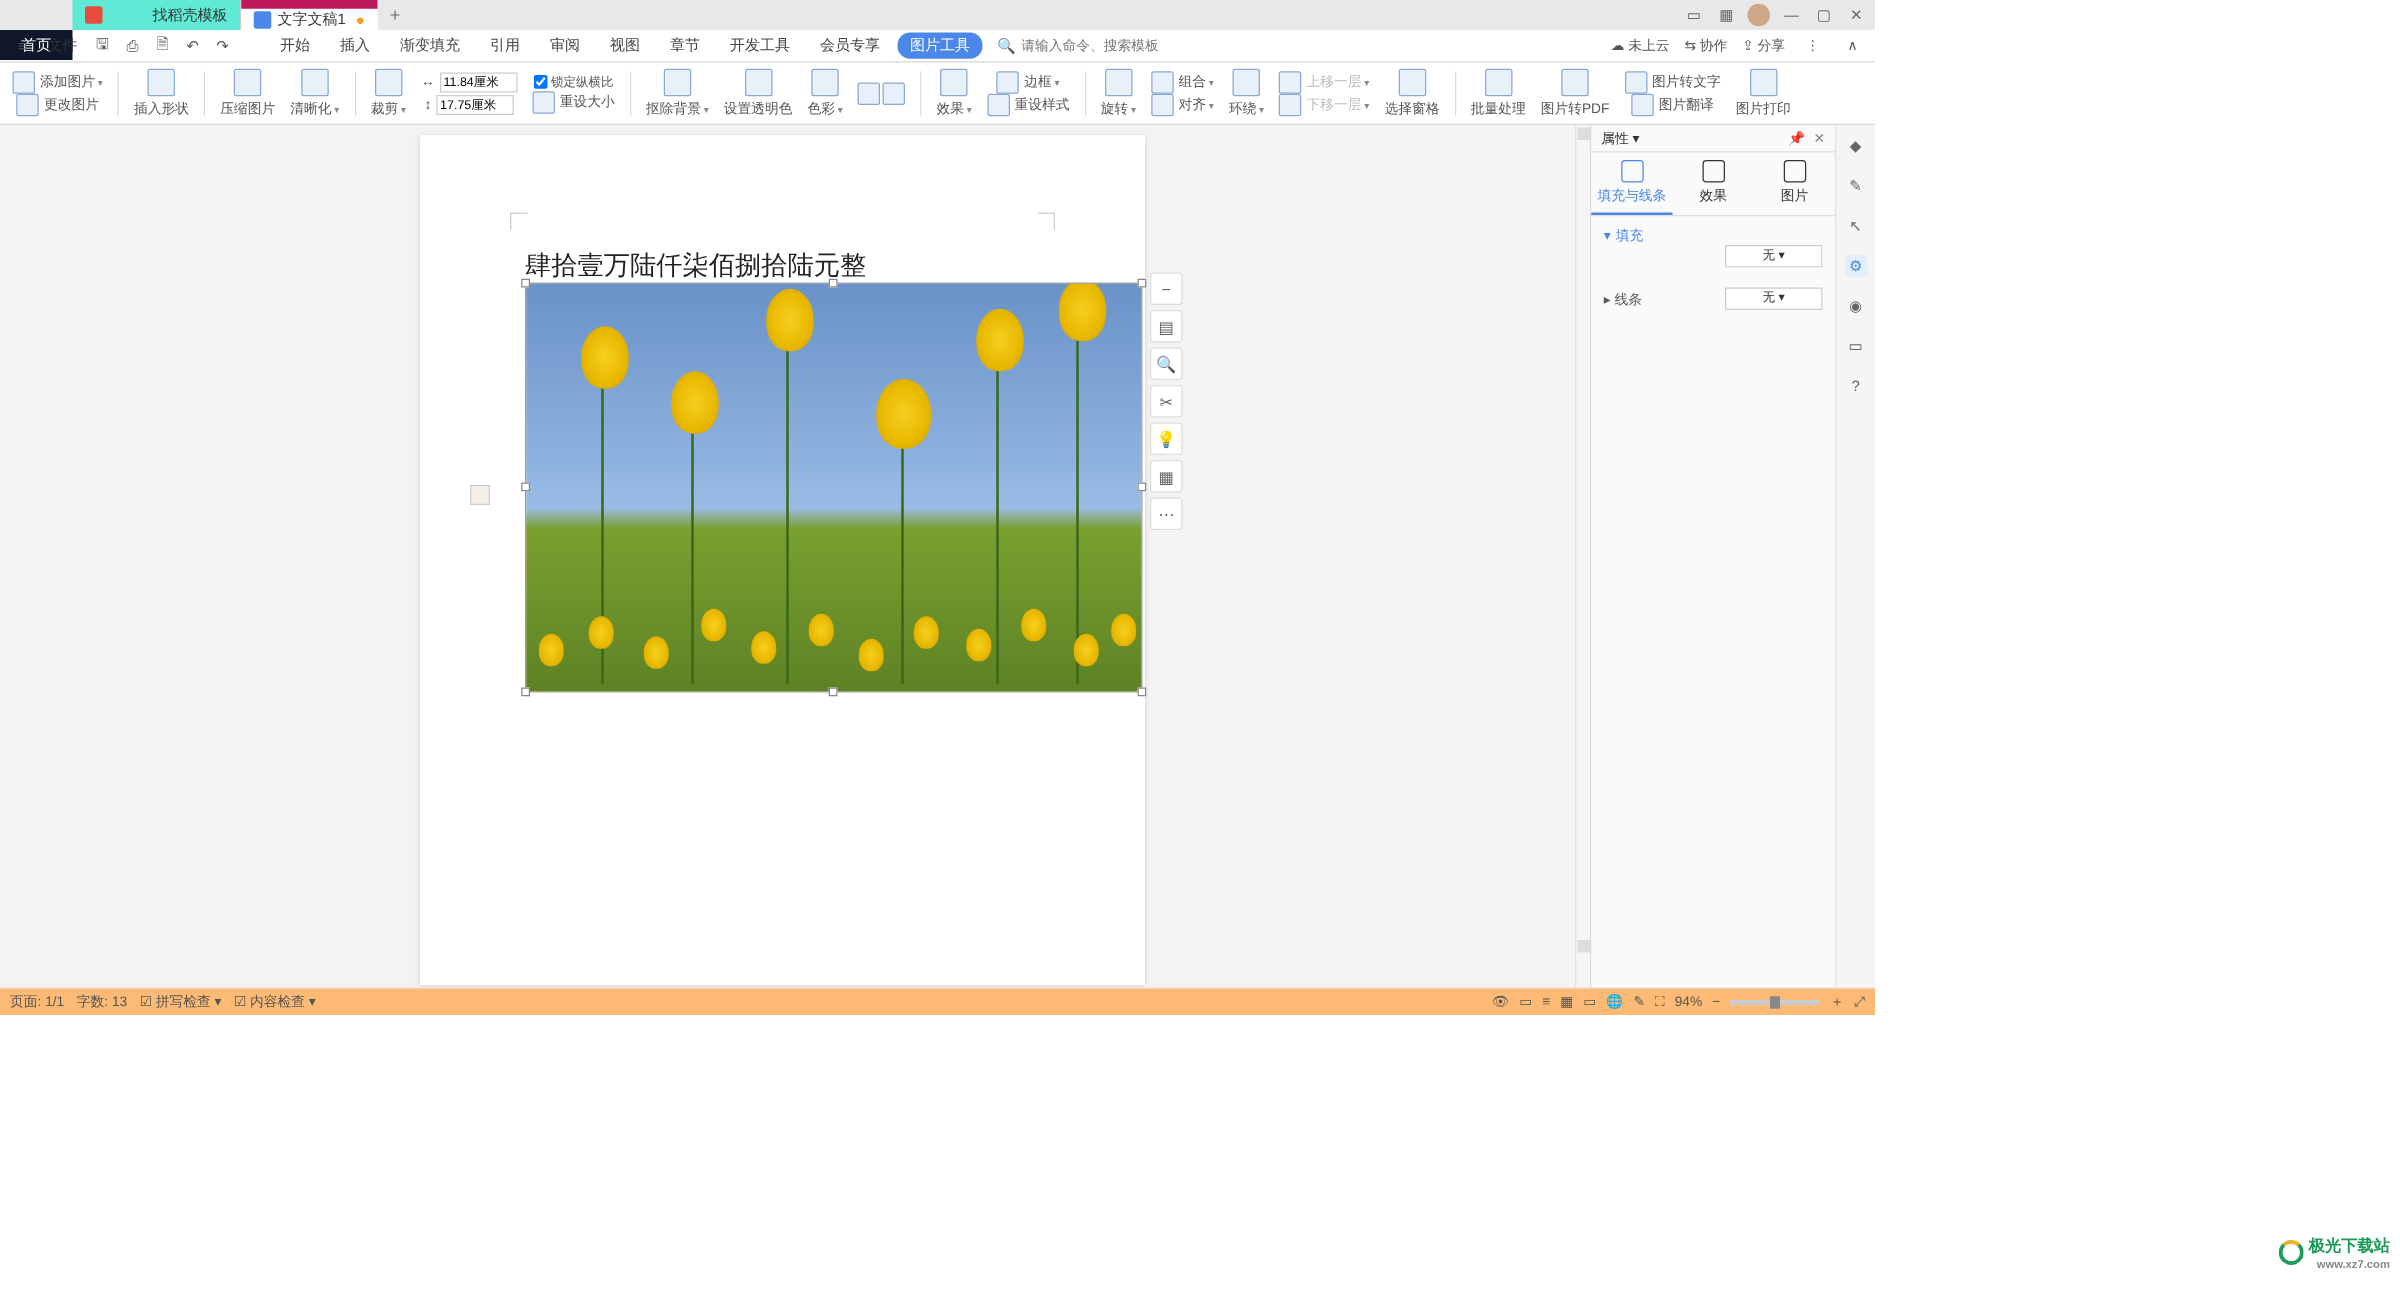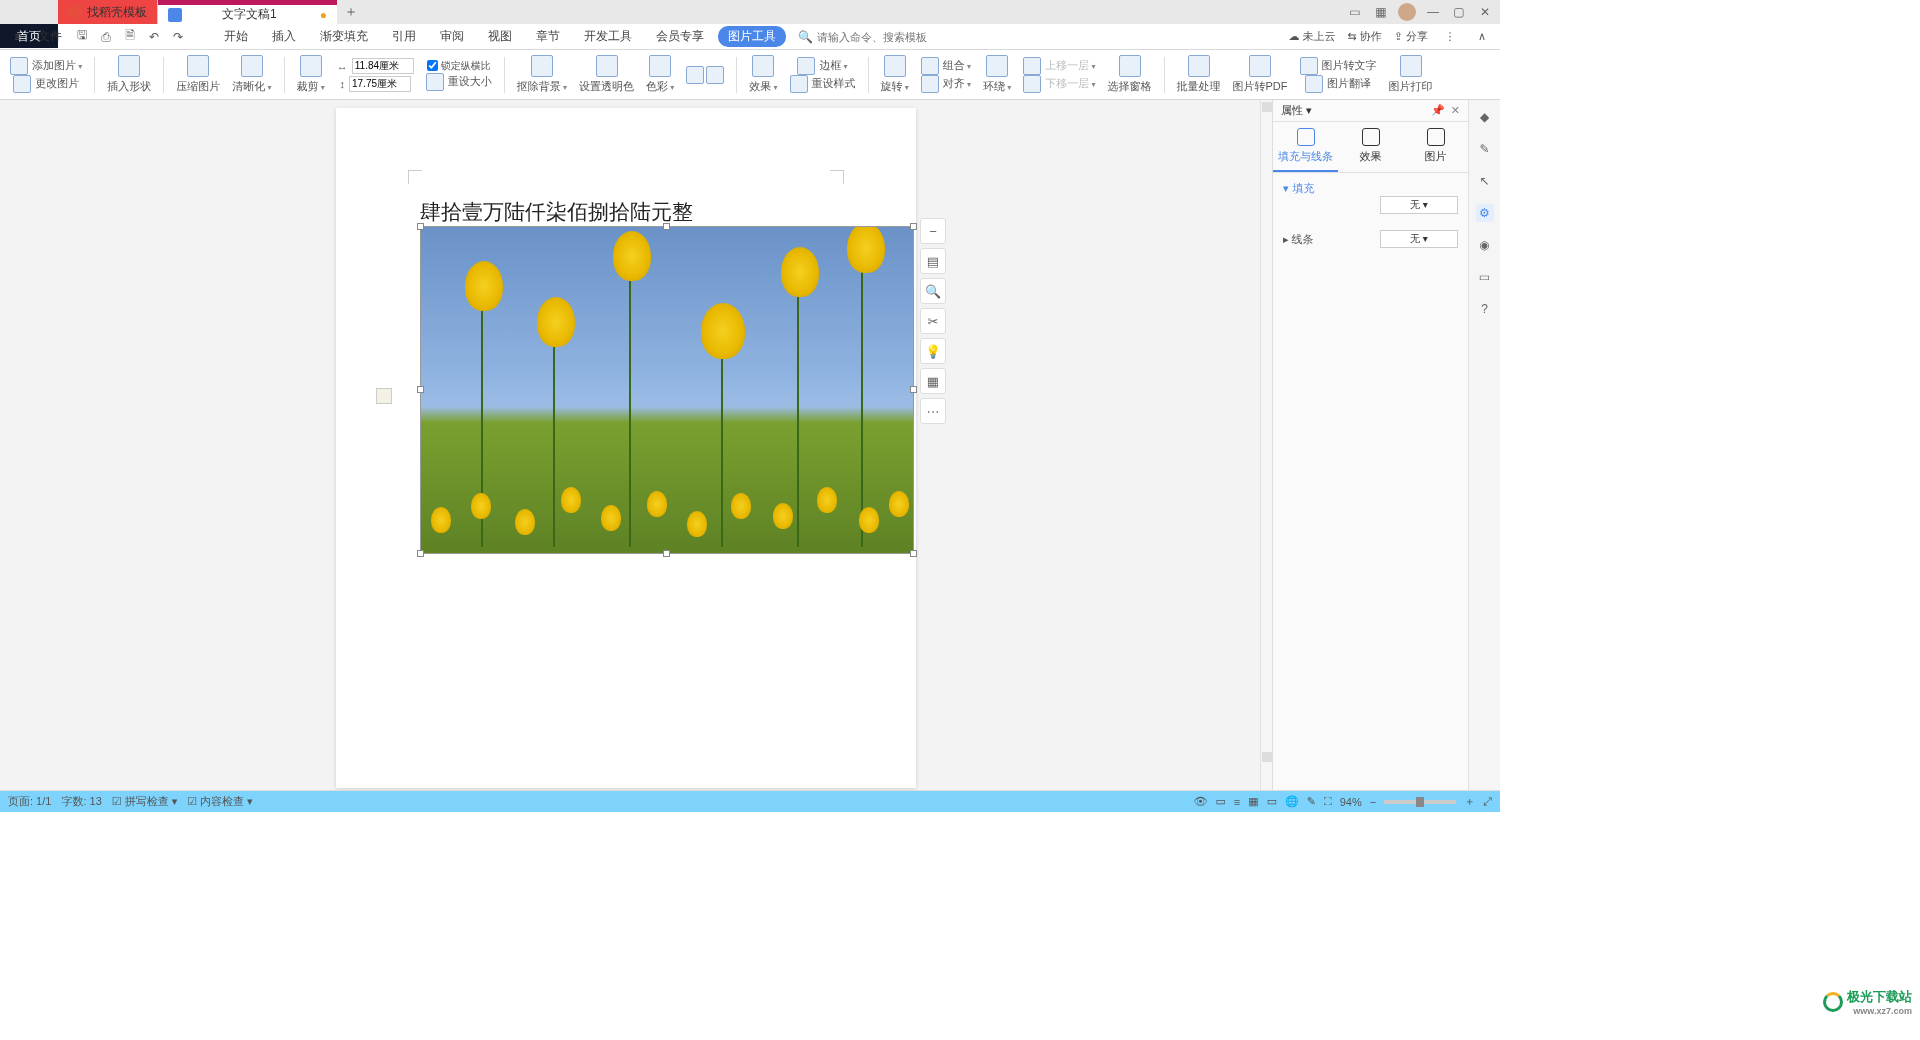--- a/index.html
+++ b/index.html
@@ -2,22 +2,22 @@
 <html><head>
 <meta charset="utf-8">
 <style>
 * { margin: 0; padding: 0; box-sizing: border-box; font-family: "Microsoft YaHei", Arial, sans-serif; }
 body { background: #fff; width: 1500px; height: 812px; overflow: hidden; font-size: 12px; color: #333; }
 
 
 .titlebar { height: 24px; background: #e8e8e8; display: flex; align-items: center; }
 .tab { height: 24px; display: flex; align-items: center; padding: 0 10px; font-size: 12px; cursor: pointer; }
 .tab.home { background: #0f172a; color: #fff; width: 58px; justify-content: center; margin-top: 48px; }
-.tab.normal { background: #ef4444; color: #333; border-right: 1px solid #ccc; }
-.tab.active { background: #fff; color: #333; border-top: 5px solid #be185d; gap: 35px; }
+.tab.normal { background: #5eead4; color: #333; border-right: 1px solid #ccc; gap: 35px; }
+.tab.active { background: #fff; color: #333; border-top: 7px solid #be185d; }
 .tab-icon { width: 14px; height: 14px; margin-right: 5px; display: inline-block; }
 .tab-icon.red { background: #e74c3c; border-radius: 2px; }
 .tab-icon.blue { background: #4a87e8; border-radius: 2px; }
 .tab-mod { margin-left: 8px; color: #f0a020; }
 .tab-add { width: 28px; text-align: center; font-size: 14px; color: #666; }
 .titlebar-right { margin-left: auto; display: flex; align-items: center; gap: 8px; padding-right: 6px; }
 .win-btn { width: 18px; height: 18px; display: flex; align-items: center; justify-content: center; color: #666; }
 .avatar { width: 18px; height: 18px; background: #cfa88a; border-radius: 50%; }
 
 
@@ -80,21 +80,21 @@
 .radio-item { display: flex; align-items: center; gap: 5px; }
 .radio-item input { width: 11px; height: 11px; }
 .line-row { display: flex; align-items: center; padding: 8px 10px; font-size: 11px; }
 
 
 .right-rail { width: 32px; background: #f5f5f5; border-left: 1px solid #e0e0e0; display: flex; flex-direction: column; align-items: center; padding-top: 8px; gap: 14px; }
 .rail-btn { width: 18px; height: 18px; color: #666; display: flex; align-items: center; justify-content: center; }
 .rail-btn.act { color: #4a87e8; background: #e5eefc; border-radius: 3px; padding: 2px; }
 
 
-.statusbar { height: 22px; background: #7dd3fc; border-top: 1px solid #ddd; display: flex; align-items: center; padding: 0 8px; font-size: 11px; color: #555; gap: 10px; }
+.statusbar { height: 22px; background: #fdba74; border-top: 1px solid #ddd; display: flex; align-items: center; padding: 0 8px; font-size: 11px; color: #555; gap: 10px; }
 .statusbar .st-item { display: flex; align-items: center; gap: 3px; }
 .statusbar-right { margin-left: auto; display: flex; align-items: center; gap: 8px; }
 .watermark { position: absolute; right: 8px; bottom: 24px; font-size: 13px; color: #1c9c58; font-weight: bold; display: flex; align-items: center; gap: 4px; text-align: right; }
 .watermark .logo { width: 20px; height: 20px; border: 3px solid #1c9c58; border-radius: 50%; border-top-color: #f0b020; }
 </style>
 </head>
 <body>
 
 <div class="titlebar">
   <div class="tab home">首页</div>

